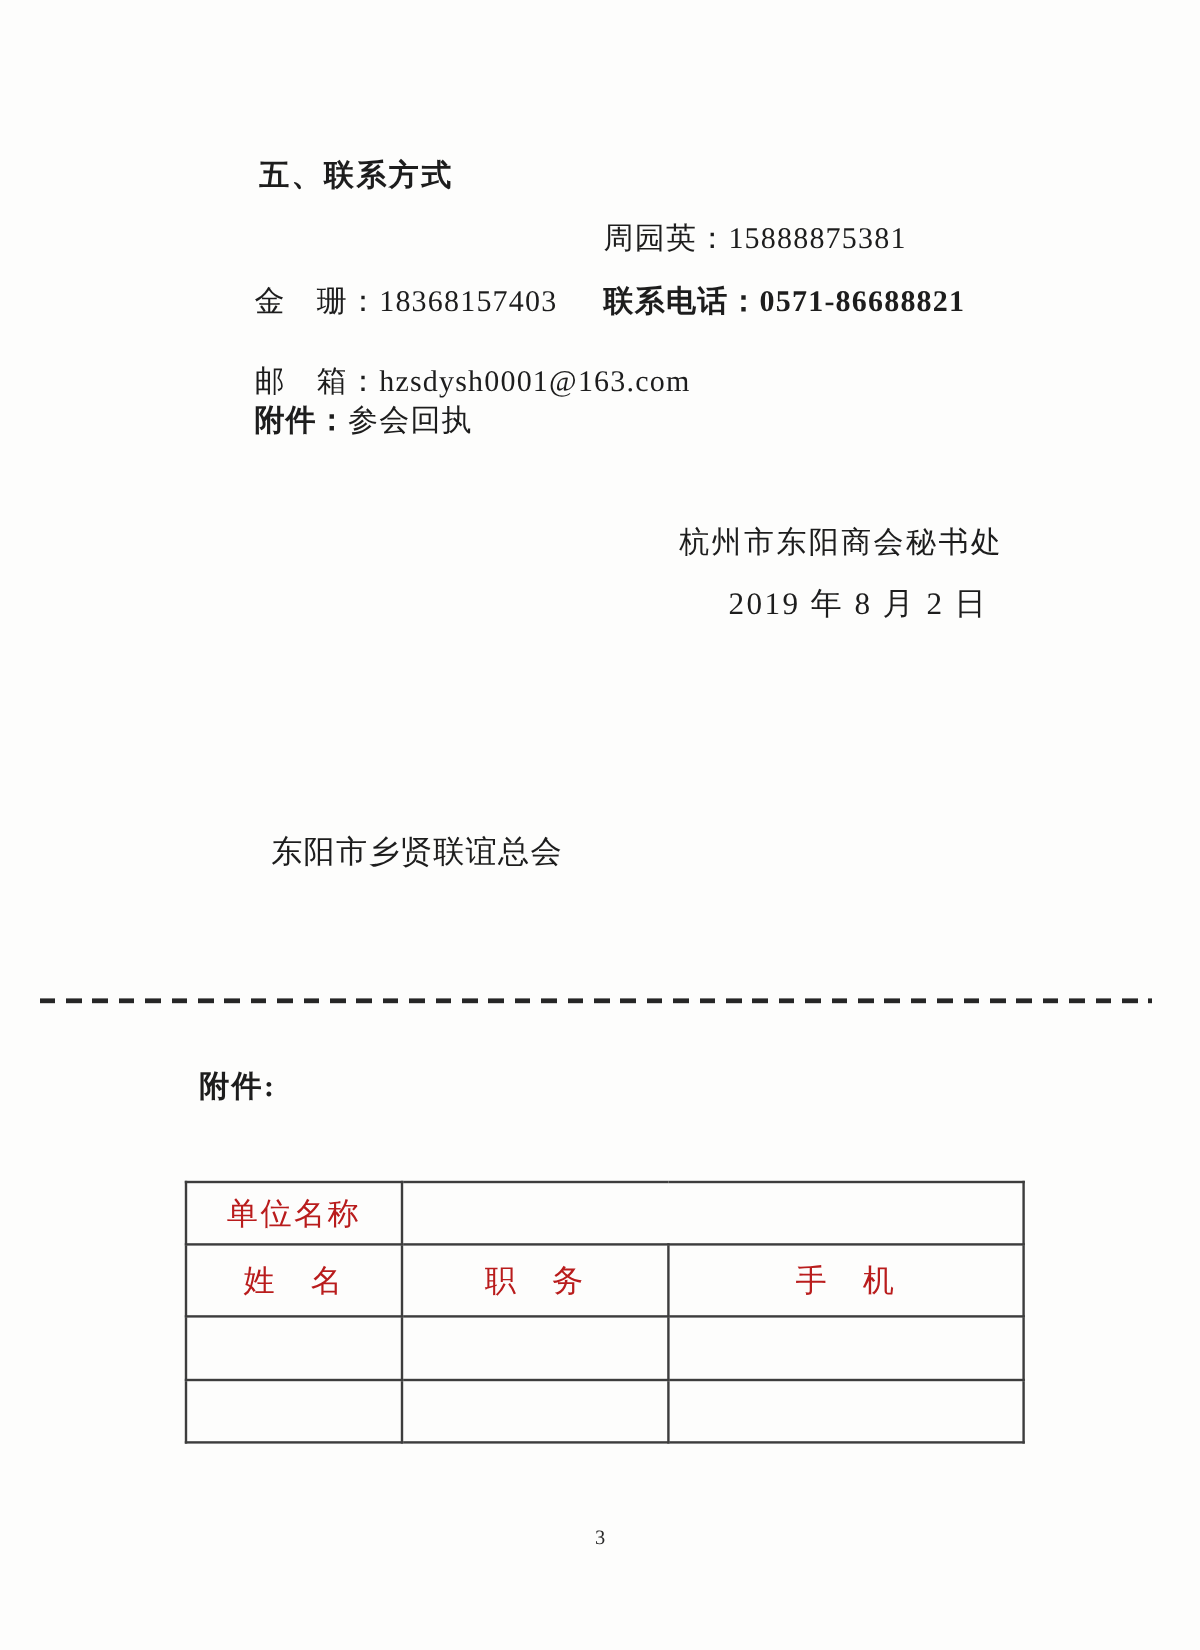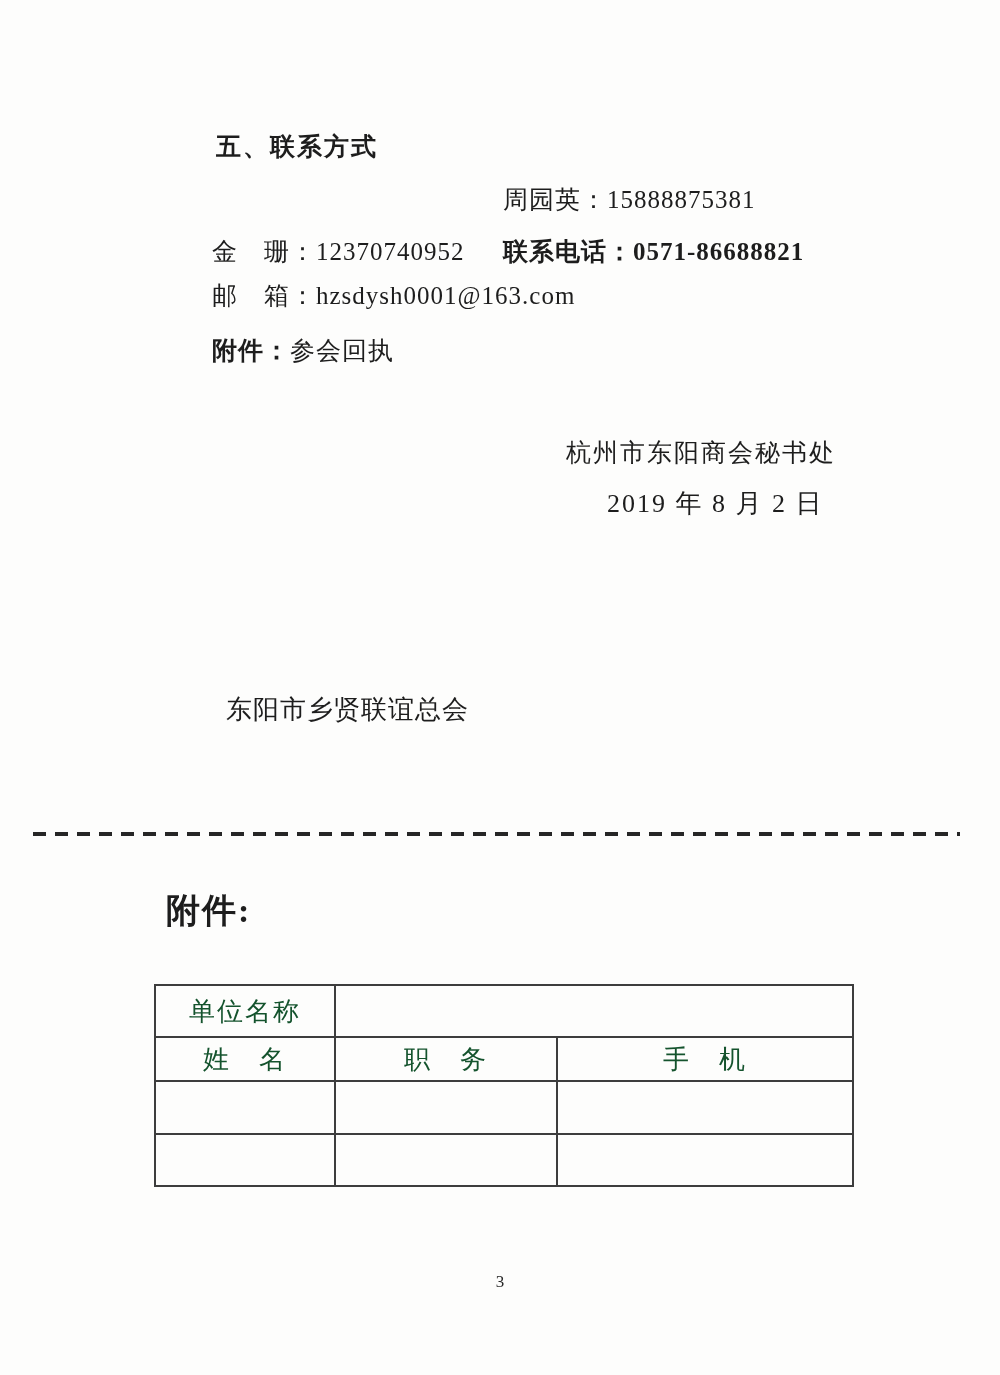--- a/index.html
+++ b/index.html
@@ -31,21 +31,21 @@
   .sig { letter-spacing: 2px; }
   .dashed-separator {
     position: absolute;
     left: 33px;
     top: 832px;
     width: 927px;
     height: 4px;
     background: repeating-linear-gradient(90deg, #262626 0, #262626 13px, transparent 13px, transparent 22px);
   }
   .attach-label {
-    font-size: 34px;
+    font-size: 25px;
     font-weight: bold;
     letter-spacing: 2px;
   }
   .table-title {
     position: absolute;
     left: 165px;
     top: 938px;
     width: 700px;
     text-align: center;
     font-size: 29px;
@@ -58,21 +58,21 @@
     top: 984px;
     border-collapse: collapse;
     table-layout: fixed;
   }
   table.reply-table td {
     border: 2px solid #3d3d3d;
     text-align: center;
     vertical-align: middle;
     font-size: 26px;
     letter-spacing: 2px;
-    color: #14532d;
+    color: #b91c1c;
     padding: 0;
   }
   .page-number {
     position: absolute;
     left: 0;
     top: 1272px;
     width: 1000px;
     text-align: center;
     font-size: 17px;
     color: #2a2a2a;
@@ -81,24 +81,24 @@
 </style>
 </head>
 <body>
 
 <div class="page">
 
   <div class="line heading" style="left:216px; top:133px;">五、联系方式</div>
 
   <div class="line" style="left:503px; top:186px;">周园英：15888875381</div>
 
-  <div class="line" style="left:212px; top:238px;">金　珊：12370740952</div>
+  <div class="line" style="left:212px; top:238px;">金　珊：18368157403</div>
   <div class="line" style="left:503px; top:238px;font-weight:bold;">联系电话：0571-86688821</div>
 
-  <div class="line" style="left:212px; top:282px;">邮　箱：hzsdysh0001@163.com</div>
+  <div class="line" style="left:212px; top:305px;">邮　箱：hzsdysh0001@163.com</div>
 
   <div class="line" style="left:212px; top:337px;">
     <span class="bold">附件：</span><span>参会回执</span>
   </div>
 
   <div class="line sig" style="left:566px; top:439px;font-family:Liberation Serif, serif;">杭州市东阳商会秘书处</div>
   <div class="line sig" style="left:607px; top:490px; font-size:26px;">2019 年 8 月 2 日</div>
 
   <div class="line" style="left:226px; top:696px; font-size:26px;">东阳市乡贤联谊总会</div>
 
@@ -111,21 +111,21 @@
     <colgroup>
       <col style="width:180px;">
       <col style="width:222px;">
       <col style="width:296px;">
     </colgroup>
     <tbody>
       <tr style="height:52px;">
         <td>单位名称</td>
         <td colspan="2"></td>
       </tr>
-      <tr style="height:44px;">
+      <tr style="height:60px;">
         <td>姓　名</td>
         <td>职　务</td>
         <td>手　机</td>
       </tr>
       <tr style="height:53px;">
         <td></td>
         <td></td>
         <td></td>
       </tr>
       <tr style="height:52px;">

